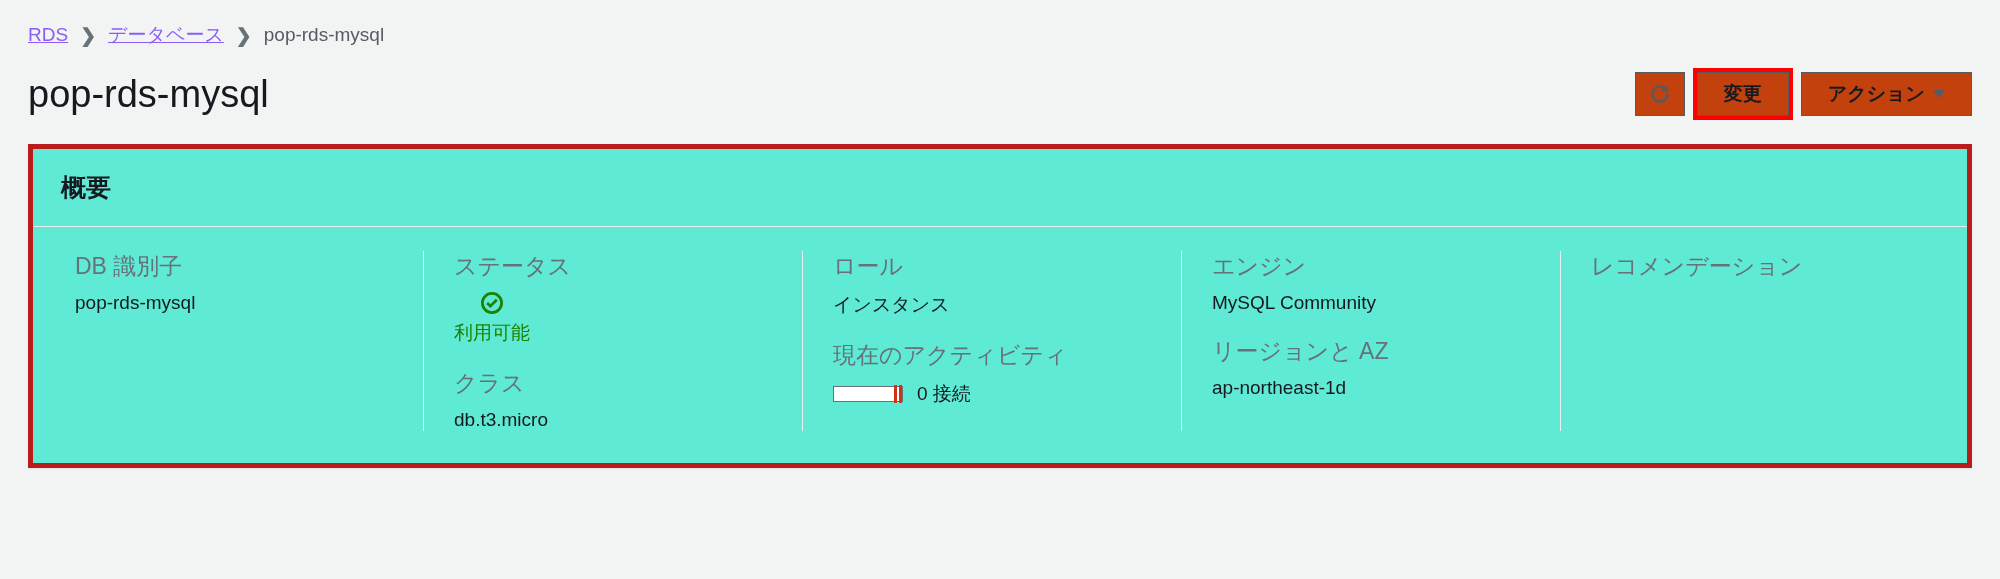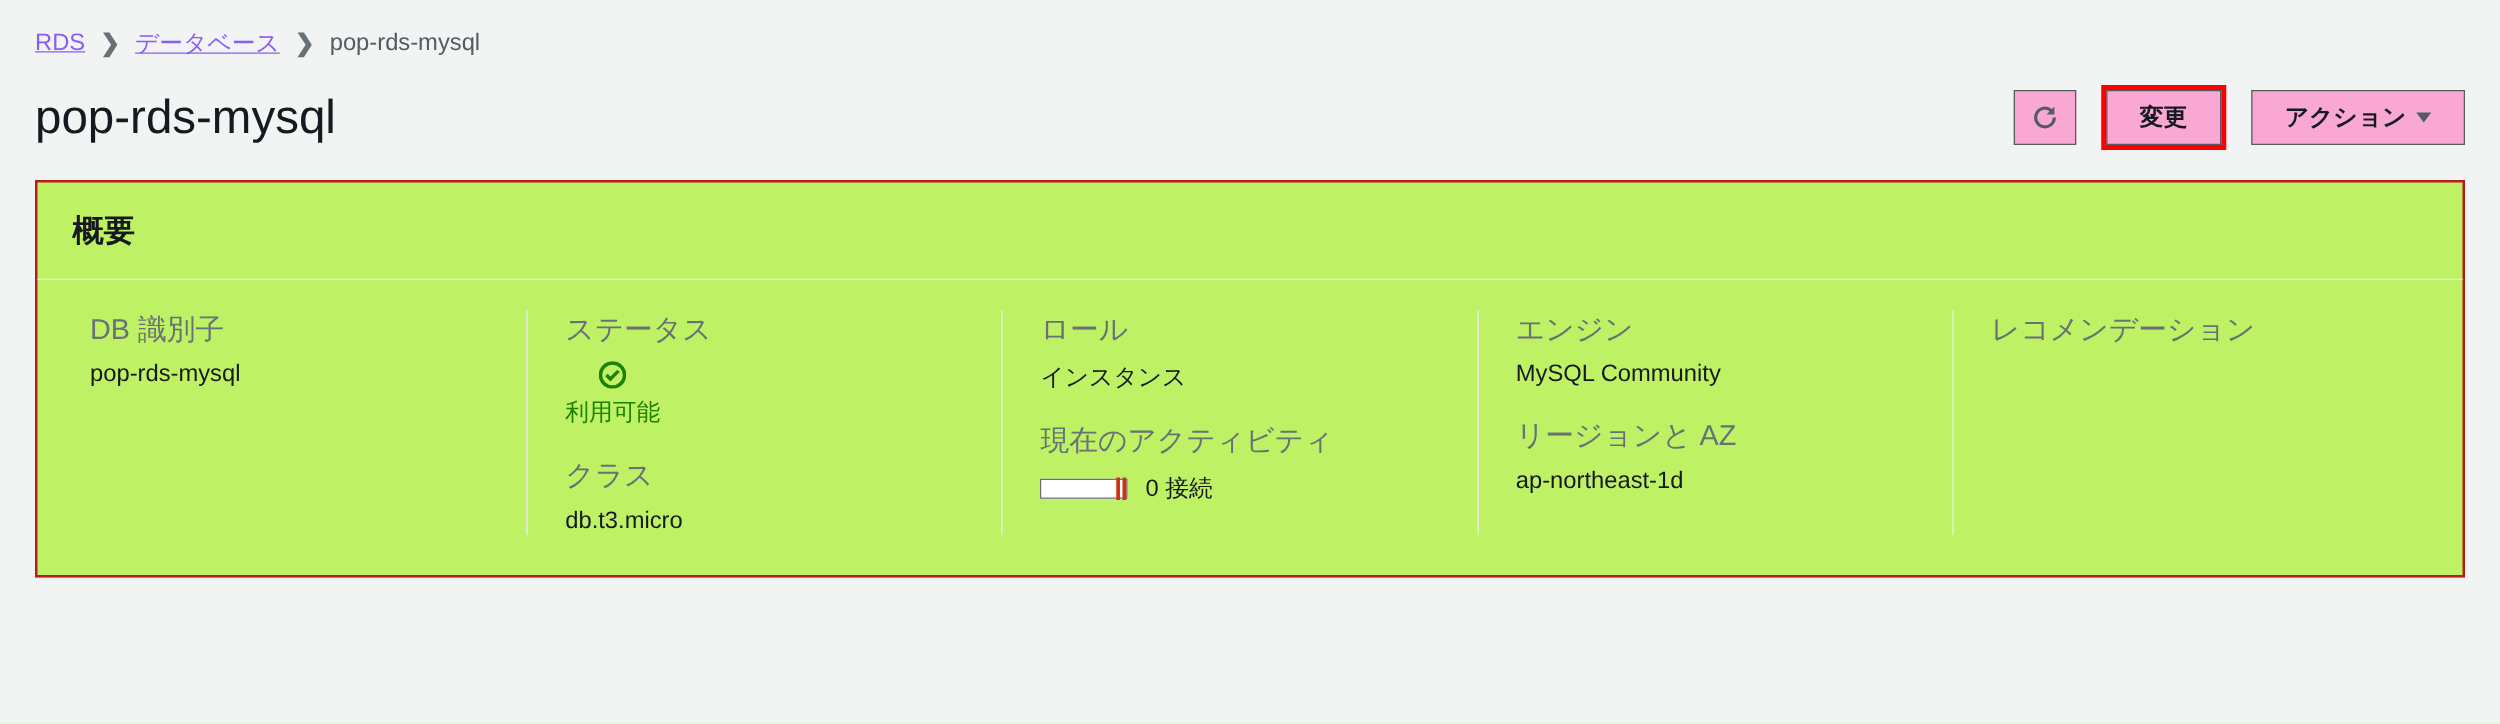--- a/index.html
+++ b/index.html
@@ -48,32 +48,31 @@
       font-size: 38px;
       font-weight: 400;
       color: #16191f;
     }
     .actions {
       display: flex;
       align-items: center;
       gap: 12px;
     }
     .btn {
-      background: #f9a8d4;
+      background: #c2410c;
       border: 1px solid #545b64;
       padding: 8px 26px;
       font-size: 19px;
       font-weight: 700;
       color: #16191f;
       cursor: pointer;
       display: inline-flex;
       align-items: center;
       gap: 8px;
       height: 44px;
-      margin-left: 12px;
     }
     .btn-icon {
       padding: 8px 14px;
     }
     .btn-highlight {
       outline: 4px solid #ff0000;
       outline-offset: 0;
     }
     .dropdown-caret {
       width: 0;
@@ -83,22 +82,22 @@
       border-top: 8px solid #545b64;
       display: inline-block;
     }
     .refresh-svg {
       width: 20px;
       height: 20px;
     }
 
     
     .card {
-      background: #bef264;
-      border: 2px solid #b91c1c;
+      background: #5eead4;
+      border: 5px solid #b91c1c;
       box-shadow: 0 1px 1px rgba(0,0,0,0.05);
     }
     .card-header {
       padding: 22px 28px;
       border-bottom: 1px solid #eaeded;
     }
     .card-title {
       font-size: 25px;
       font-weight: 700;
     }

